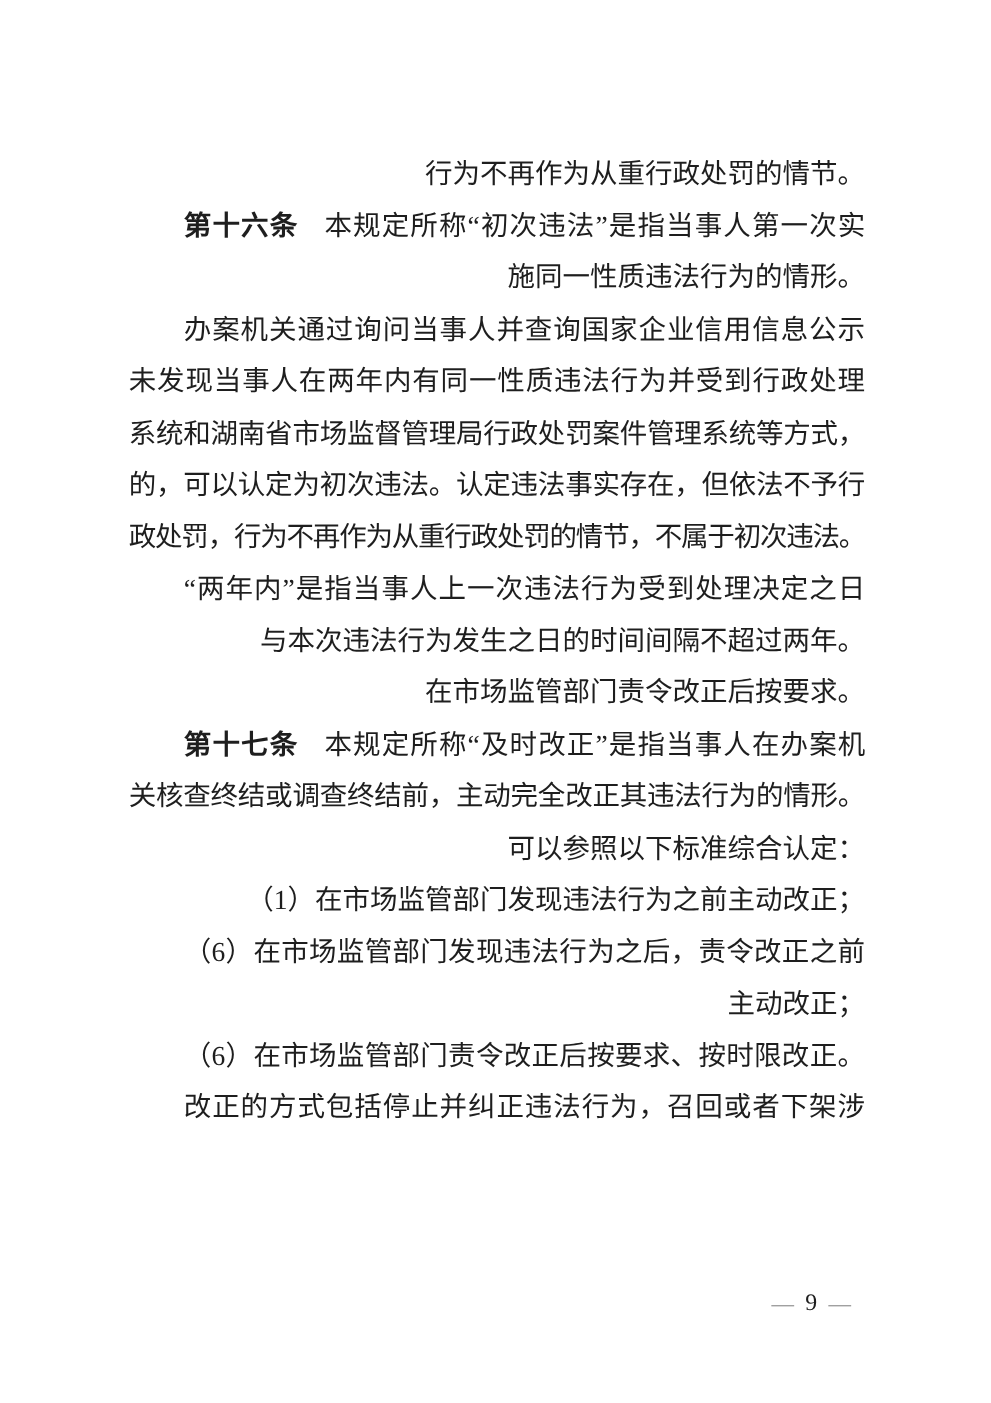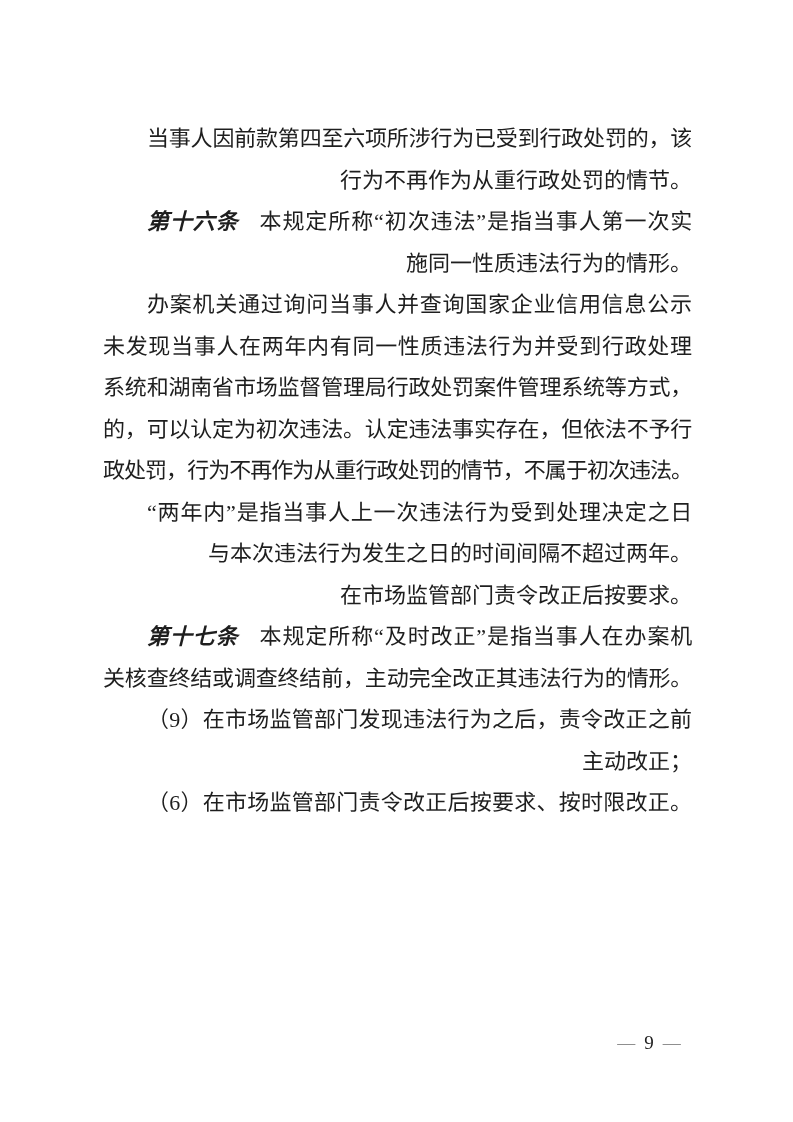--- a/index.html
+++ b/index.html
@@ -33,21 +33,20 @@
     text-align: justify;
     text-align-last: justify;
     text-justify: inter-character;
   }
   .line.indent { text-indent: 2em; }
   .line.t1 { letter-spacing: -0.3px; }
   .line.t2 { letter-spacing: -1.1px; }
   .lead {
     font-weight: 700;
     margin-right: 0.95em;
-    font-style: italic;
   }
   .footer {
     position: absolute;
     top: 1030px;
     left: 604px;
     width: 90px;
     height: 26px;
     display: flex;
     justify-content: center;
     align-items: center;
@@ -60,21 +59,20 @@
     font-size: 18px;
     line-height: 1;
   }
 </style>
 </head>
 <body>
 
 <div class="content">
 
   <div class="para">
-    <div class="line indent full t1"><span>当事人因前款第四至六项所涉行为已受到行政处罚的，该</span></div>
     <div class="line"><span>行为不再作为从重行政处罚的情节。</span></div>
   </div>
 
   <div class="para">
     <div class="line indent full t1"><b class="lead">第十六条</b><span>本规定所称“初次违法”是指当事人第一次实</span></div>
     <div class="line"><span>施同一性质违法行为的情形。</span></div>
   </div>
 
   <div class="para">
     <div class="line indent full"><span>办案机关通过询问当事人并查询国家企业信用信息公示</span></div>
@@ -89,32 +87,39 @@
     <div class="line"><span>与本次违法行为发生之日的时间间隔不超过两年。</span></div>
   </div>
 
   <div class="para">
     <div class="line"><span>在市场监管部门责令改正后按要求。</span></div>
   </div>
 
   <div class="para">
     <div class="line indent full t1"><b class="lead">第十七条</b><span>本规定所称“及时改正”是指当事人在办案机</span></div>
     <div class="line full t1"><span>关核查终结或调查终结前，主动完全改正其违法行为的情形。</span></div>
+    <div class="line"><span>可以参照以下标准综合认定：</span></div>
   </div>
 
+  <div class="para">
+    <div class="line indent"><span>（1）在市场监管部门发现违法行为之前主动改正；</span></div>
+  </div>
 
   <div class="para">
-    <div class="line indent full"><span>（9）在市场监管部门发现违法行为之后，责令改正之前</span></div>
+    <div class="line indent full"><span>（6）在市场监管部门发现违法行为之后，责令改正之前</span></div>
     <div class="line"><span>主动改正；</span></div>
   </div>
 
   <div class="para">
     <div class="line indent full"><span>（6）在市场监管部门责令改正后按要求、按时限改正。</span></div>
   </div>
 
+  <div class="para">
+    <div class="line indent full"><span>改正的方式包括停止并纠正违法行为，召回或者下架涉</span></div>
+  </div>
 
 </div>
 
 <div class="footer">
   <span class="dash">—</span>
   <span class="pnum">9</span>
   <span class="dash">—</span>
 </div>
 
 </body></html>

